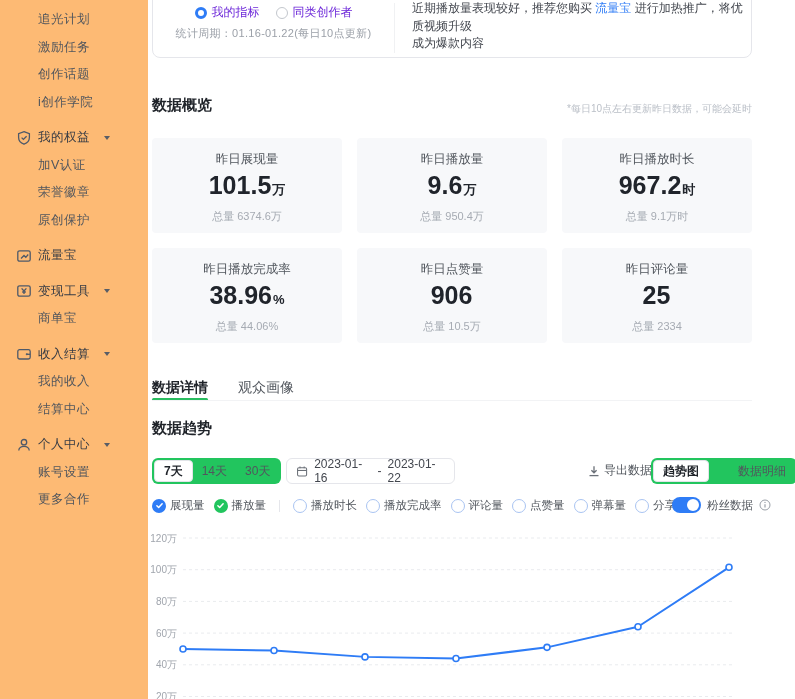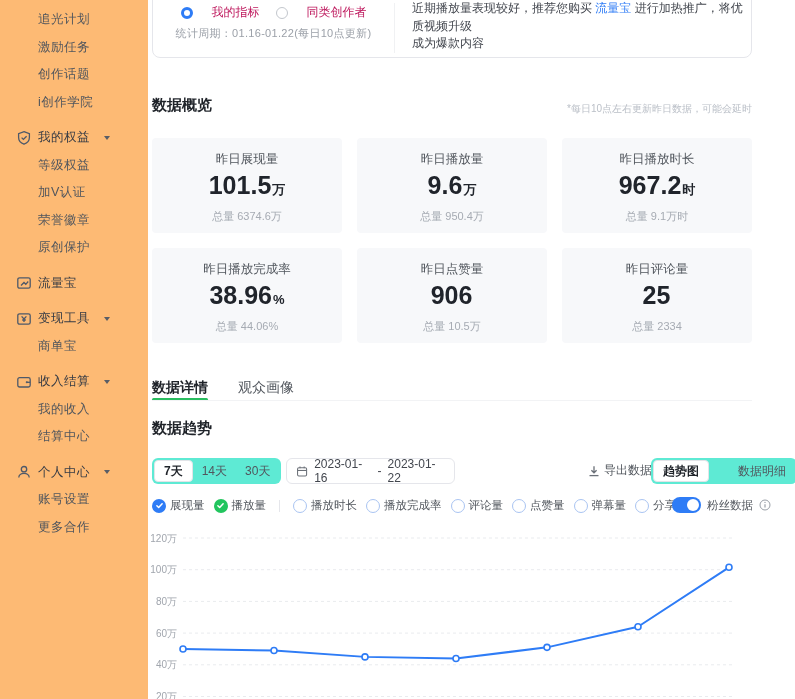--- a/index.html
+++ b/index.html
@@ -16,21 +16,21 @@
   .side-label { margin-left:38px; font-size:12.5px; color:#51565d; letter-spacing:.5px; }
   .side-row.head .side-label { color:#363b44; }
   .side-chevron { margin-left:14px; width:0; height:0; border-left:3.5px solid transparent;
     border-right:3.5px solid transparent; border-top:4.5px solid #585d66; }
 
   
   #top-card { position:absolute; left:152px; top:-24px; width:600px; height:82px;
     border:1px solid #e5e6eb; border-radius:8px; background:#fff; }
   #top-card-left { position:absolute; left:0; top:24px; width:241px; }
   #radio-row { display:flex; justify-content:center; gap:16px; margin-top:3px; }
-  .radio-opt { display:flex; align-items:center; gap:19px; font-size:12px; color:#be185d; cursor:pointer; }
+  .radio-opt { display:flex; align-items:center; gap:5px; font-size:12px; color:#6d28d9; cursor:pointer; }
   .radio-dot { width:12px; height:12px; border-radius:50%; border:1.5px solid #c3c7cd; background:#fff; }
   .radio-opt.sel .radio-dot { border:3.5px solid #2e7cf6; }
   #period-row { text-align:center; margin-top:5px; font-size:11px; color:#9ba0a8; letter-spacing:.3px; }
   #top-card-divider { position:absolute; left:241px; top:26px; width:1px; height:50px; background:#f0f1f3; }
   #promo { position:absolute; left:259px; top:23px; width:338px; font-size:12px; line-height:17.5px; color:#42464e; }
   #promo a { color:#2e7cf6; text-decoration:none; cursor:pointer; }
 
   
   #overview-title { position:absolute; left:152px; top:96px; font-size:15px; font-weight:bold; color:#1f2329; }
   #overview-note { position:absolute; left:452px; top:102px; width:300px; text-align:right;
@@ -46,21 +46,21 @@
   #tabs { position:absolute; left:152px; top:379px; display:flex; gap:30px; }
   .tab { font-size:14px; color:#51565d; padding-bottom:4px; position:relative; cursor:pointer; }
   .tab.active { color:#1f2329; font-weight:bold; }
   .tab.active::after { content:""; position:absolute; left:0; bottom:0; width:100%; height:3px;
     border-radius:2px; background:#2abd60; }
   #tabs-line { position:absolute; left:152px; top:400px; width:600px; height:1px; background:#f2f3f5; }
 
   #trend-title { position:absolute; left:152px; top:419px; font-size:15px; font-weight:bold; }
 
   
-  .seg { position:absolute; top:458px; height:26px; background:#5eead4; border-radius:6px;
+  .seg { position:absolute; top:458px; height:26px; background:#22c55e; border-radius:6px;
     display:flex; align-items:center; padding:2px; }
   .seg-btn { height:22px; display:flex; align-items:center; padding:0 9px; font-size:12px;
     color:#51565d; border-radius:4px; cursor:pointer; white-space:nowrap; }
   .seg-btn.sel { background:#fff; border:1px solid #e2e4e8; font-weight:bold; color:#1f2329; }
   #range-seg { left:152px; }
   #view-seg { left:651px;gap:20px; }
   #date-picker { position:absolute; left:286px; top:458px; width:169px; height:26px;
     border:1px solid #e5e6eb; border-radius:6px; display:flex; align-items:center; gap:6px;
     padding:0 9px; font-size:12px; color:#42464e; cursor:pointer; }
   #export-btn { position:absolute; left:588px; top:462px; display:flex; align-items:center; gap:4px;
@@ -103,23 +103,20 @@
       </div>
       <div class="side-row gap head">
         <span class="side-icon">
           <svg width="16" height="16" viewBox="0 0 16 16" fill="none" stroke="#4e5969" stroke-width="1.3">
             <path d="M8 1.6l5.4 2v3.9c0 3.1-2.2 5.5-5.4 6.7-3.2-1.2-5.4-3.6-5.4-6.7V3.6z"></path>
             <path d="M5.6 7.6L7.4 9.4 10.6 6.2"></path>
           </svg>
         </span>
         <span class="side-label">我的权益</span>
         <span class="side-chevron"></span>
-      </div>
-      <div class="side-row">
-        <span class="side-label">等级权益</span>
       </div>
       <div class="side-row">
         <span class="side-label">加V认证</span>
       </div>
       <div class="side-row">
         <span class="side-label">荣誉徽章</span>
       </div>
       <div class="side-row">
         <span class="side-label">原创保护</span>
       </div>

